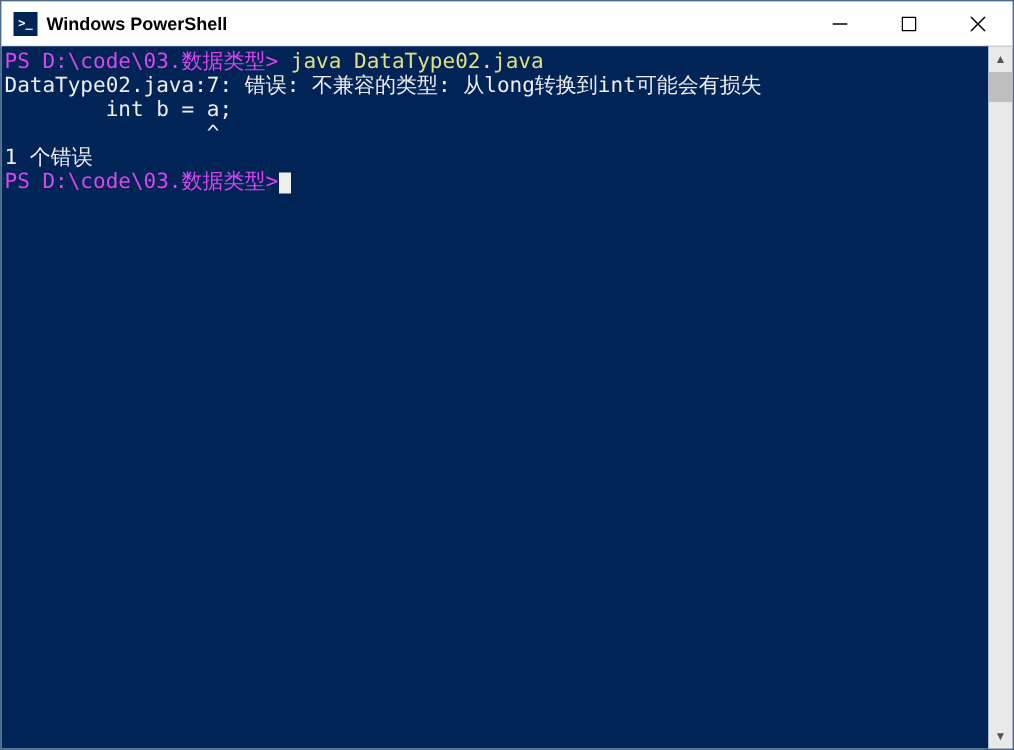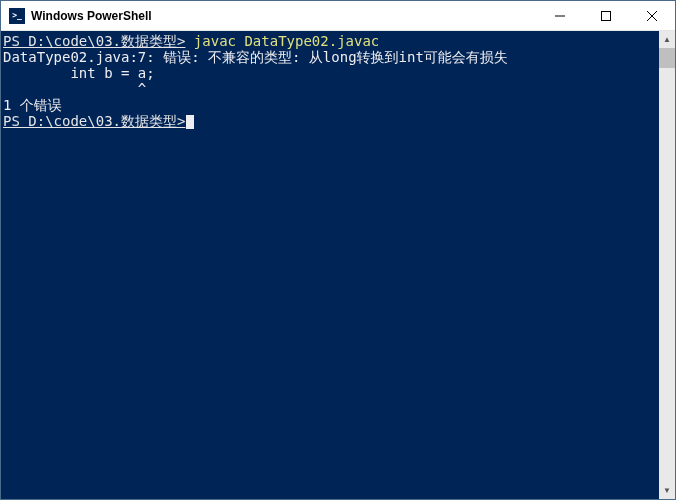--- a/index.html
+++ b/index.html
@@ -94,21 +94,21 @@
     position: relative;
   }
   .sb-thumb {
     position: absolute;
     top: 0;
     left: 0;
     right: 0;
     height: 20px;
     background: #bfbfbf;
   }
-  .prompt { color: #e5e5e5; text-decoration: underline; }
+  .prompt { color: #d946ef; }
   .cmd { color: #e0e080; }
   .cursor {
     display: inline-block;
     width: 8px;
     height: 14px;
     background: #eeedf0;
     vertical-align: text-bottom;
     margin-left: 1px;
   }
 </style>
@@ -132,21 +132,21 @@
     <div class="win-btn">
       <svg viewBox="0 0 10 10">
           <line x1="0" y1="0" x2="10" y2="10" stroke="#000" stroke-width="1"></line>
           <line x1="10" y1="0" x2="0" y2="10" stroke="#000" stroke-width="1"></line>
         </svg>
     </div>
   </div>
 </div>
 
 <div class="terminal-wrap">
-  <div class="terminal" id="terminal"><span class="prompt">PS D:\code\03.数据类型&gt;</span><span class="cmd"> javac DataType02.javac</span>
+  <div class="terminal" id="terminal"><span class="prompt">PS D:\code\03.数据类型&gt;</span><span class="cmd"> java DataType02.java</span>
 DataType02.java:7: 错误: 不兼容的类型: 从long转换到int可能会有损失
         int b = a;
                 ^
 1 个错误
 <span class="prompt">PS D:\code\03.数据类型&gt;</span><span class="cursor"></span>
 </div>
   <div class="scrollbar">
     <div class="sb-arrow">▲</div>
     <div class="sb-track">
       <div class="sb-thumb"></div>

